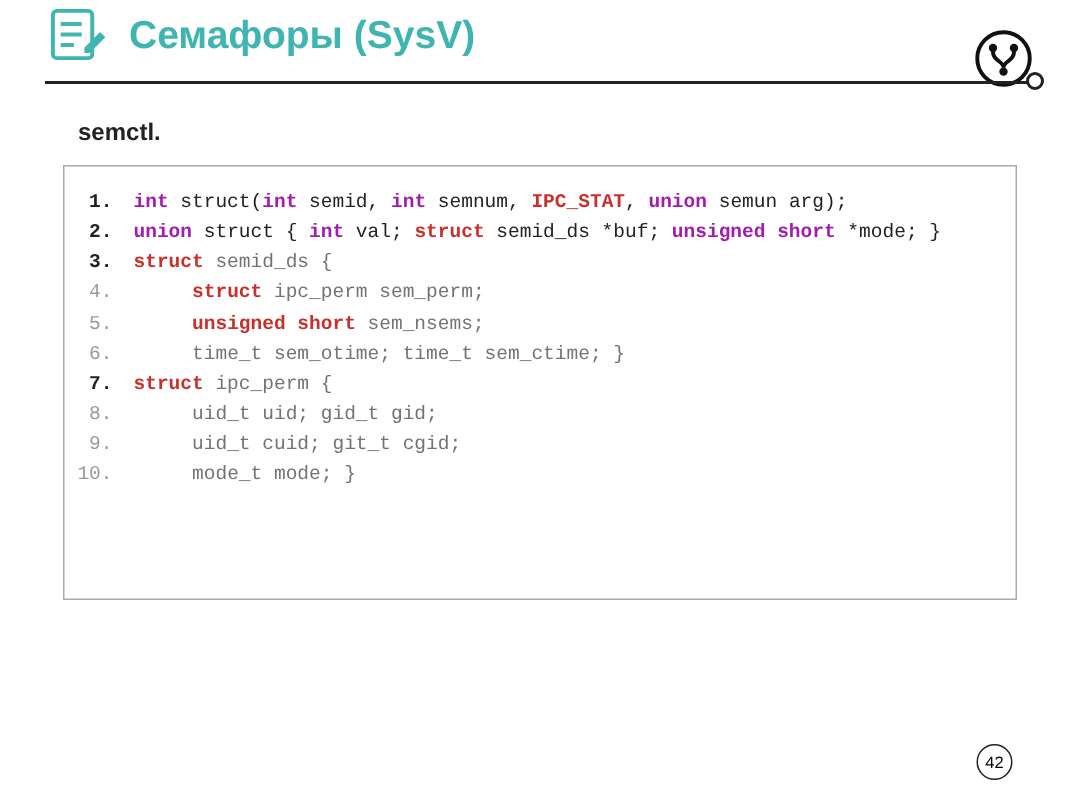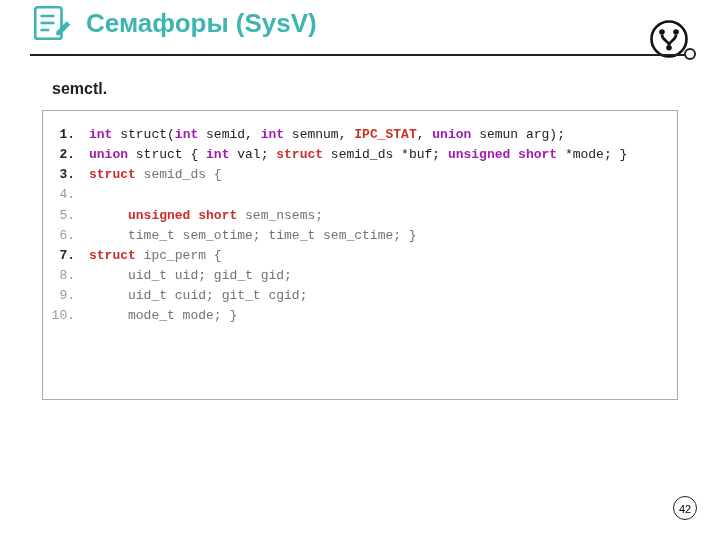--- a/index.html
+++ b/index.html
@@ -72,21 +72,21 @@
     flex-shrink: 0;
   }
   .ln.strong { color: #222; font-weight: bold; }
   .ln.faint  { color: #9a9a9a; }
   .code { white-space: pre-wrap; color: #222; }
   .kw   { font-weight: bold; color: #a21caf; }
   .rkw  { font-weight: bold; color: #c9302c; }
   .red  { color: #737373; }
   .pagenum {
     position: absolute;
-    right: 23px; bottom: 20px;
+    right: 45px; bottom: 20px;
     width: 24px; height: 24px;
     border: 1.5px solid #222;
     border-radius: 50%;
     font-size: 11px;
     text-align: center;
     line-height: 24px;
     background: #fff;
   }
 </style>
 </head>
@@ -133,20 +133,21 @@
     <span class="code"><span class="kw">union</span><span> struct { </span><span class="kw">int</span><span> val; </span><span class="rkw">struct</span><span> semid_ds *buf; </span><span class="kw">unsigned short</span><span> *mode; }</span></span>
   </div>
 
   <div class="row">
     <span class="ln strong">3.</span>
     <span class="code"><span class="rkw">struct</span><span class="red"> semid_ds {</span></span>
   </div>
 
   <div class="row">
     <span class="ln faint">4.</span>
+    <span class="code"><span>     </span><span class="rkw">struct</span><span class="red"> ipc_perm sem_perm;</span></span>
   </div>
 
   <div class="row">
     <span class="ln faint">5.</span>
     <span class="code"><span>     </span><span class="rkw">unsigned short</span><span class="red"> sem_nsems;</span></span>
   </div>
 
   <div class="row">
     <span class="ln faint">6.</span>
     <span class="code red"><span>     </span><span>time_t sem_otime; time_t sem_ctime; }</span></span>

